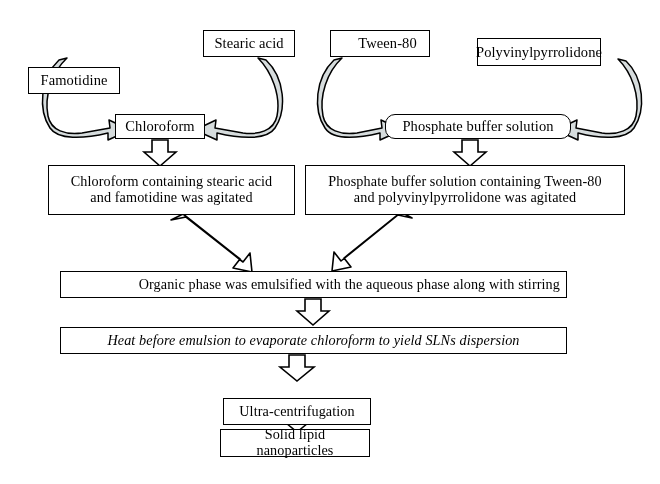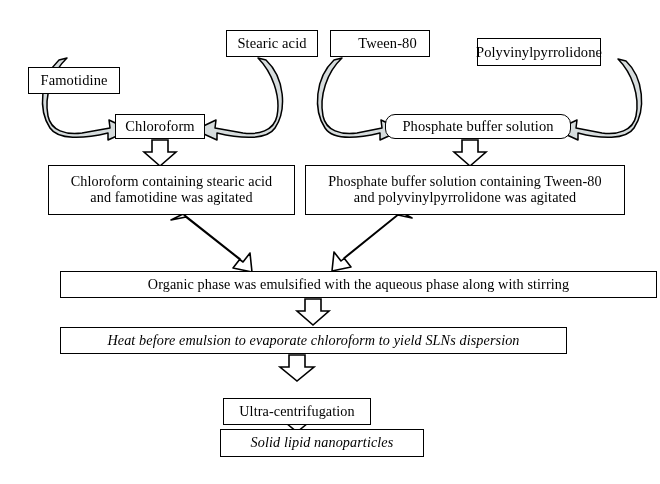--- a/index.html
+++ b/index.html
@@ -43,37 +43,37 @@
     z-index: 3;
   }
   .node .lbl {
     display: block;
     padding: 0 6px;
     white-space: pre-line;
   }
 
   
   #node-famotidine       { left: 28px;  top: 31px;  width: 92px;  height: 27px; font-size: 14.5px; margin-top: 36px; }
-  #node-stearic-acid     { left: 203px; top: 30px;  width: 92px;  height: 27px; font-size: 14.5px; margin-left: 23px; }
+  #node-stearic-acid     { left: 203px; top: 30px;  width: 92px;  height: 27px; font-size: 14.5px; }
   #node-tween80          { left: 330px; top: 30px;  width: 100px; height: 27px; font-size: 14.5px; padding-left: 15px; }
   #node-pvp              { left: 477px; top: 30px;  width: 124px; height: 28px; font-size: 14.5px; margin-top: 8px; }
 
   
   #node-chloroform       { left: 115px; top: 114px; width: 90px;  height: 25px; font-size: 14.5px; }
   #node-pbs              { left: 385px; top: 114px; width: 186px; height: 25px; font-size: 14.5px; border-radius: 10px; }
 
   
   #node-org-phase        { left: 48px;  top: 165px; width: 247px; height: 50px; font-size: 14.2px; }
   #node-aq-phase         { left: 305px; top: 165px; width: 320px; height: 50px; font-size: 14.2px; }
 
   
-  #node-emulsify         { left: 60px;  top: 271px; width: 597px; height: 27px; font-size: 14.2px; }
+  #node-emulsify         { left: 60px;  top: 271px; width: 507px; height: 27px; font-size: 14.2px; justify-content: flex-end; }
   #node-heat             { left: 60px;  top: 327px; width: 507px; height: 27px; font-size: 14.2px; font-style: italic; }
   #node-ultracentrifuge  { left: 223px; top: 378px; width: 148px; height: 27px; font-size: 14.2px; margin-top: 20px; }
-  #node-slns             { left: 220px; top: 429px; width: 204px; height: 28px; font-size: 14.2px; font-style: italic; }
+  #node-slns             { left: 220px; top: 429px; width: 150px; height: 28px; font-size: 14.2px; }
 </style>
 </head>
 <body>
 
 <div id="canvas">
 
   <svg id="connectors" viewBox="0 0 660 484" width="660" height="484" xmlns="http://www.w3.org/2000/svg">
 
     <g>
       <path d="M 67,58

